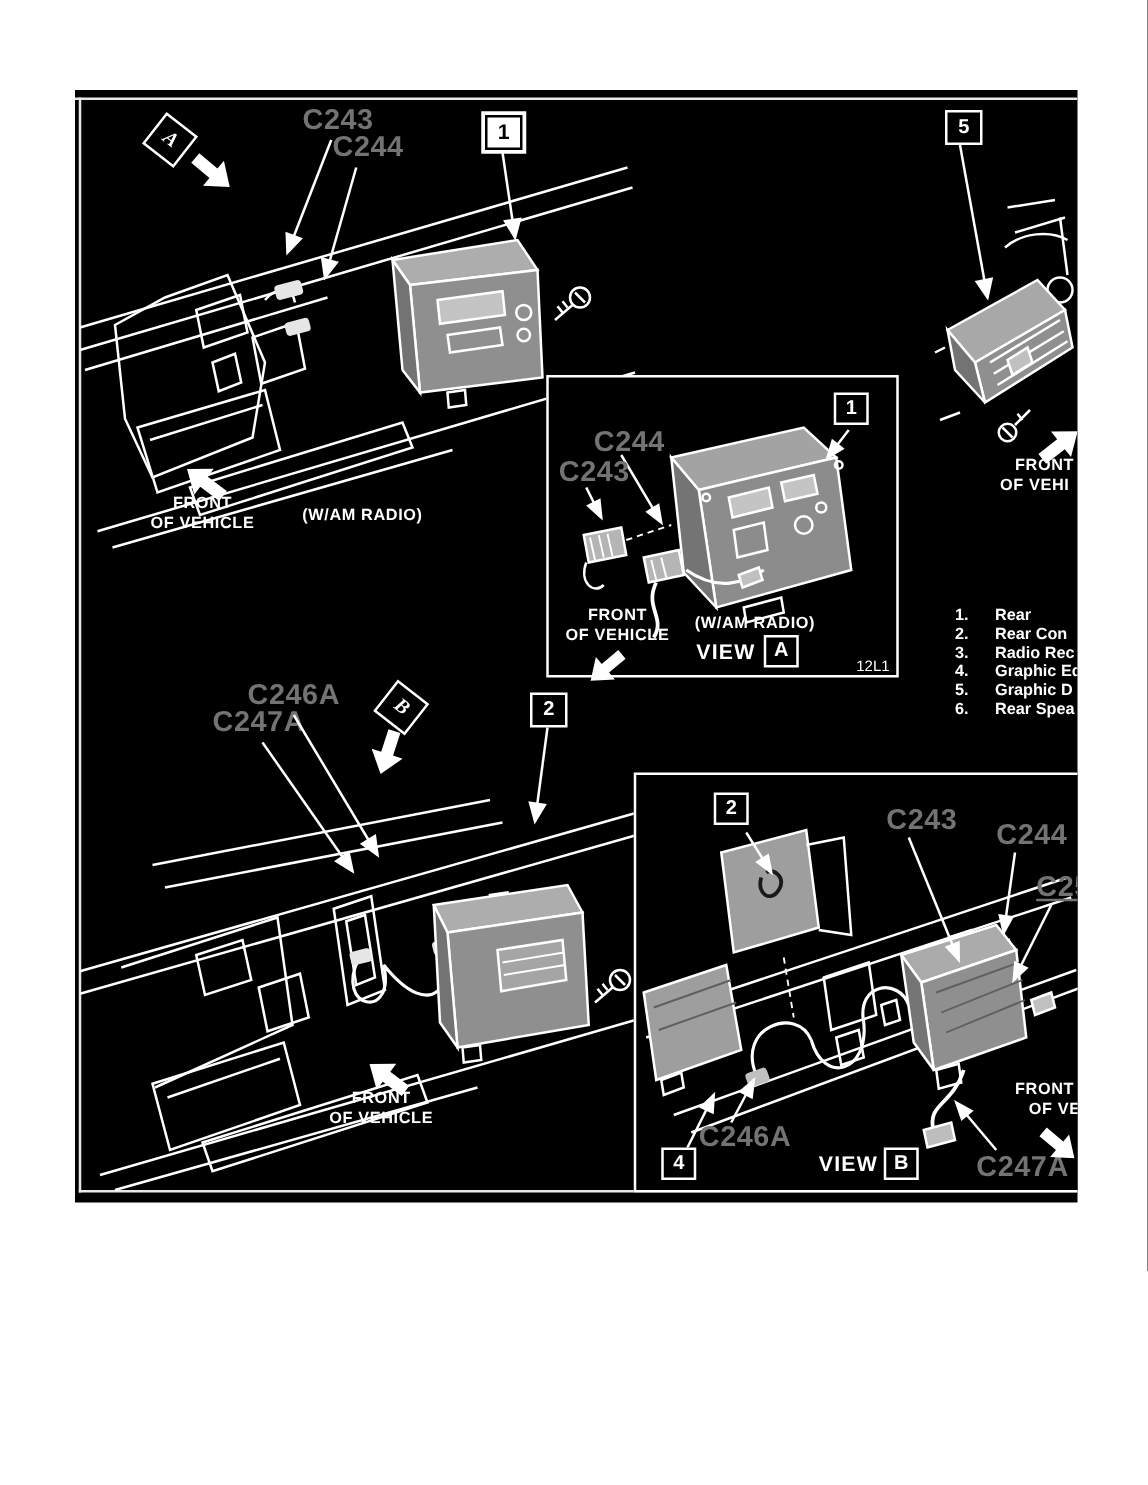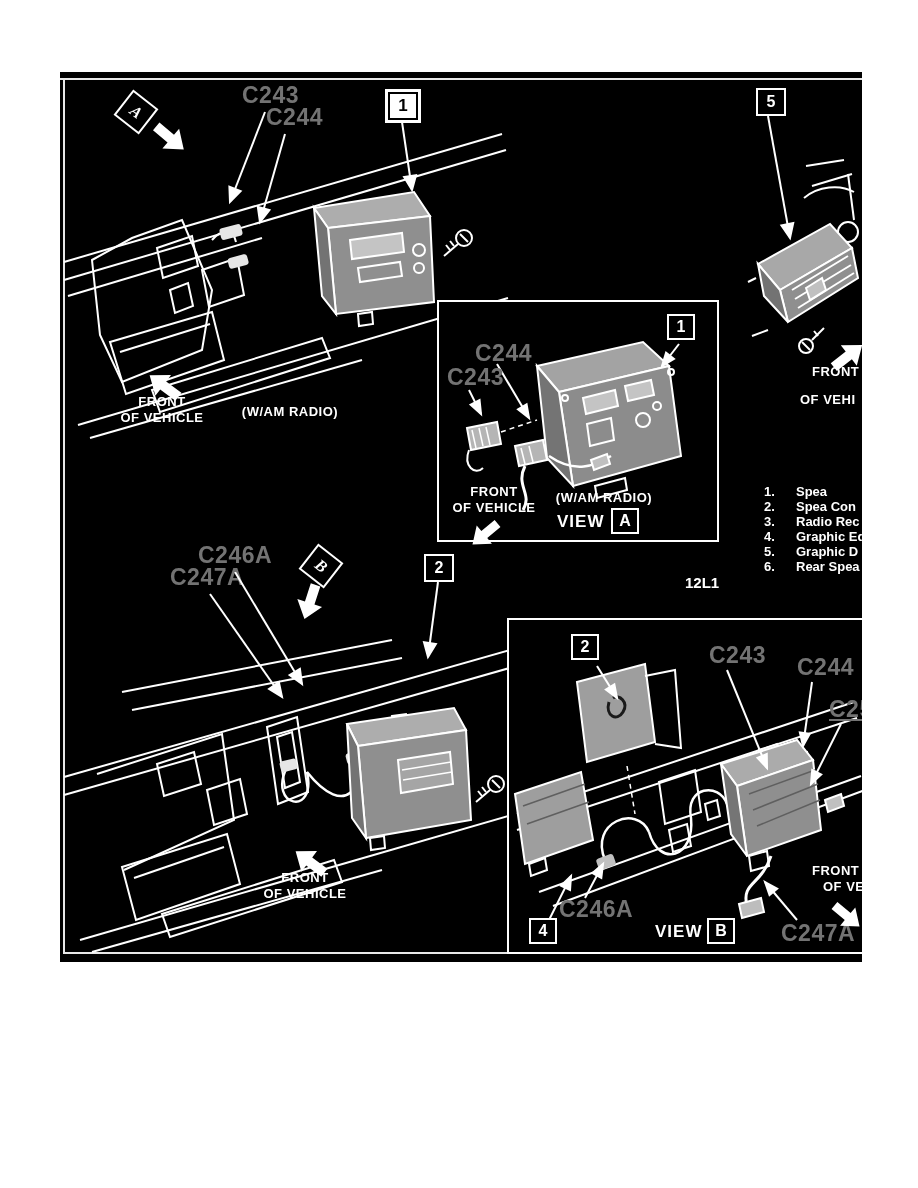--- a/index.html
+++ b/index.html
@@ -11,21 +11,21 @@
   .callout-w{position:absolute;width:26px;height:24px;background:#fff;color:#000;border:2px solid #000;box-shadow:0 0 0 3px #fff;display:flex;align-items:center;justify-content:center;font-weight:bold;font-size:17px;}
   .callout-b{position:absolute;width:24px;height:22px;background:#000;color:#fff;border:2px solid #fff;display:flex;align-items:center;justify-content:center;font-weight:bold;font-size:16px;}
   .diamond{position:absolute;width:28px;height:28px;background:#000;border:2px solid #fff;display:flex;align-items:center;justify-content:center;}
   .diamond span{color:#fff;font-weight:bold;font-style:italic;font-size:16px;font-family:"Liberation Serif",serif;}
   .inset{position:absolute;background:#000;border:2px solid #fff;}
   svg{position:absolute;overflow:visible;}
   .legend{position:absolute;left:704px;top:412px;color:#fff;font-weight:bold;font-size:13px;}
   .legend-row{display:flex;height:15px;line-height:15px;}
   .legend-num{width:22px;}
   .legend-lbl{margin-left:10px;white-space:nowrap;}
-  .ref{position:absolute;color:#fff;font-size:15px;font-weight:bold;margin-top:48px;}
+  .ref{position:absolute;color:#fff;font-size:12px;font-weight:normal;}
   .viewword{position:absolute;color:#fff;font-weight:bold;font-size:17px;letter-spacing:1px;}
 </style>
 </head>
 <body>
 
 <div class="panel">
 
   <div class="inner-line" style="left:0;top:6px;width:802px;height:2px;"></div>
   <div class="inner-line" style="left:3px;top:6px;width:2px;height:876px;"></div>
   <div class="inner-line" style="left:3px;top:880px;width:799px;height:2px;"></div>
@@ -97,30 +97,30 @@
     <circle cx="58" cy="186" r="7"></circle>
       <path d="M54,182 L62,190"></path>
       <path d="M64,180 L76,168"></path>
       <path d="M70,176 L66,171"></path>
     <path d="M20,170 L4,176"></path>
   </svg>
   <svg style="left:766px;top:262px;" width="44" height="44" viewBox="0 0 44 44">
       <polygon points="4,17 23,17 23,9 40,22 23,35 23,27 4,27" transform="rotate(322 22 22)" fill="#fff"></polygon>
     </svg>
   <div class="front-txt" style="left:752px;top:292px;">FRONT</div>
-  <div class="front-txt" style="left:740px;top:308px;margin-top:12px;">OF VEHI</div>
+  <div class="front-txt" style="left:740px;top:308px;">OF VEHI</div>
 
   <div class="legend">
     <div class="legend-row">
         <span class="legend-num">1.</span>
-        <span class="legend-lbl">Spea</span>
+        <span class="legend-lbl">Rear</span>
       </div>
     <div class="legend-row">
         <span class="legend-num">2.</span>
-        <span class="legend-lbl">Spea Con</span>
+        <span class="legend-lbl">Rear Con</span>
       </div>
     <div class="legend-row">
         <span class="legend-num">3.</span>
         <span class="legend-lbl">Radio Rec</span>
       </div>
     <div class="legend-row">
         <span class="legend-num">4.</span>
         <span class="legend-lbl">Graphic Eq</span>
       </div>
     <div class="legend-row">

